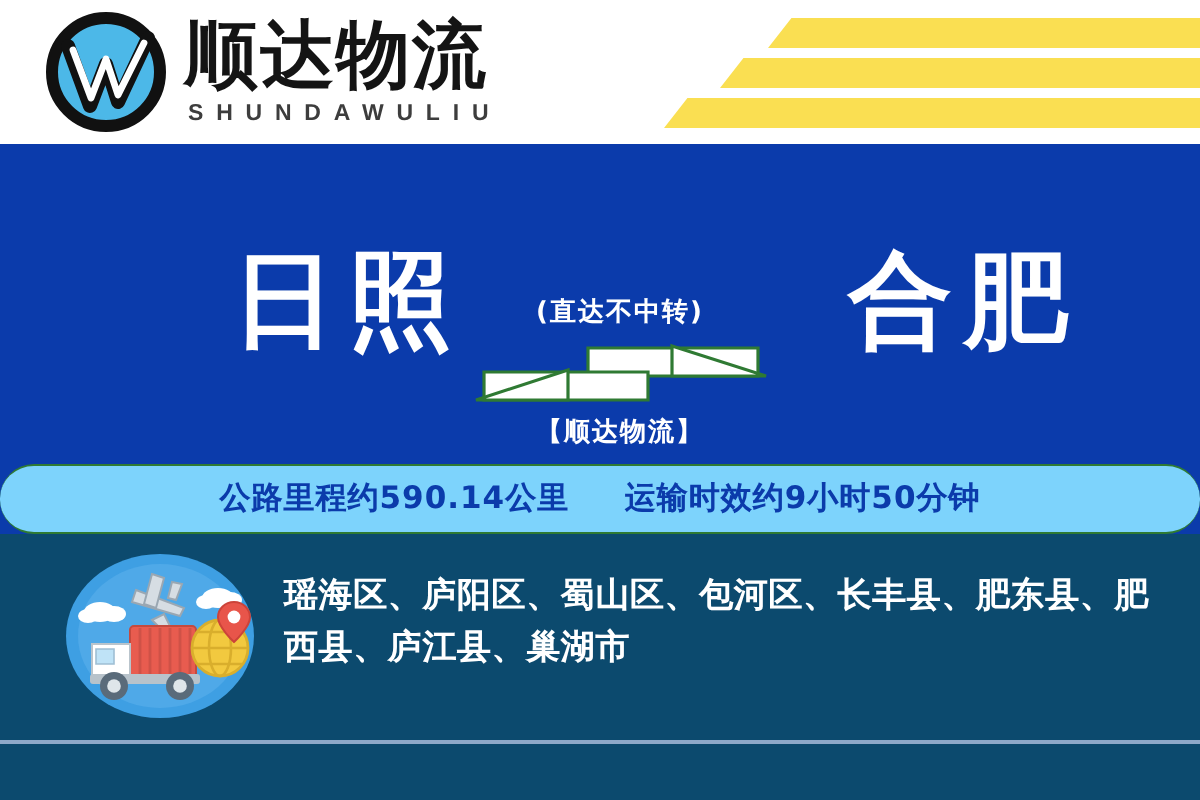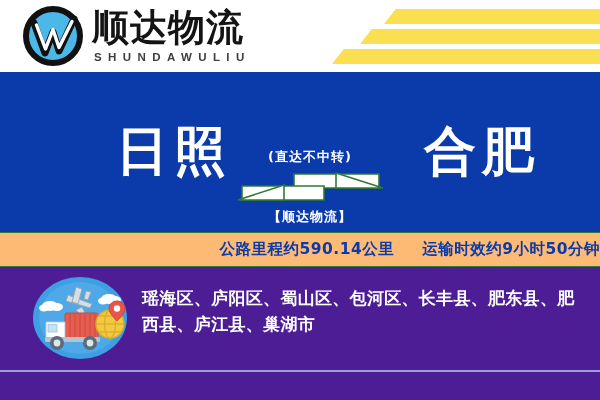--- a/index.html
+++ b/index.html
@@ -126,44 +126,45 @@
     width: 148px; height: 32px;
     margin: 0 auto;
   }
   .arrows svg { display: block; }
 
   
   .distbar {
     position: absolute;
     left: 0; top: 232px;
     width: 600px; height: 35px;
-    background: #fdba74;
+    background: #7dd3fc;
     border-top: 1px solid #2f7a33;
     border-bottom: 1px solid #2f7a33;
     box-sizing: border-box;
     display: flex;
     align-items: center;
-    justify-content: flex-end;
+    justify-content: center;
+    border-radius: 17px;
   }
   .distbar-inner {
     color: #0b3bab;
     font-size: 15.5px;
     font-weight: 700;
     letter-spacing: 0.5px;
     white-space: nowrap;
     font-family: "DejaVu Sans", "Liberation Sans", sans-serif;
   }
   .dist-gap { display: inline-block; width: 16px; }
 
   
   .districts {
     position: absolute;
     left: 0; top: 267px;
     width: 600px; height: 133px;
-    background: #4c1d95;
+    background: #0c4a6e;
   }
   .icon-circle {
     position: absolute;
     left: 24px; top: 10px;
     width: 112px; height: 82px;
   }
   .districts-text {
     position: absolute;
     left: 142px; top: 18px;
     width: 440px;

